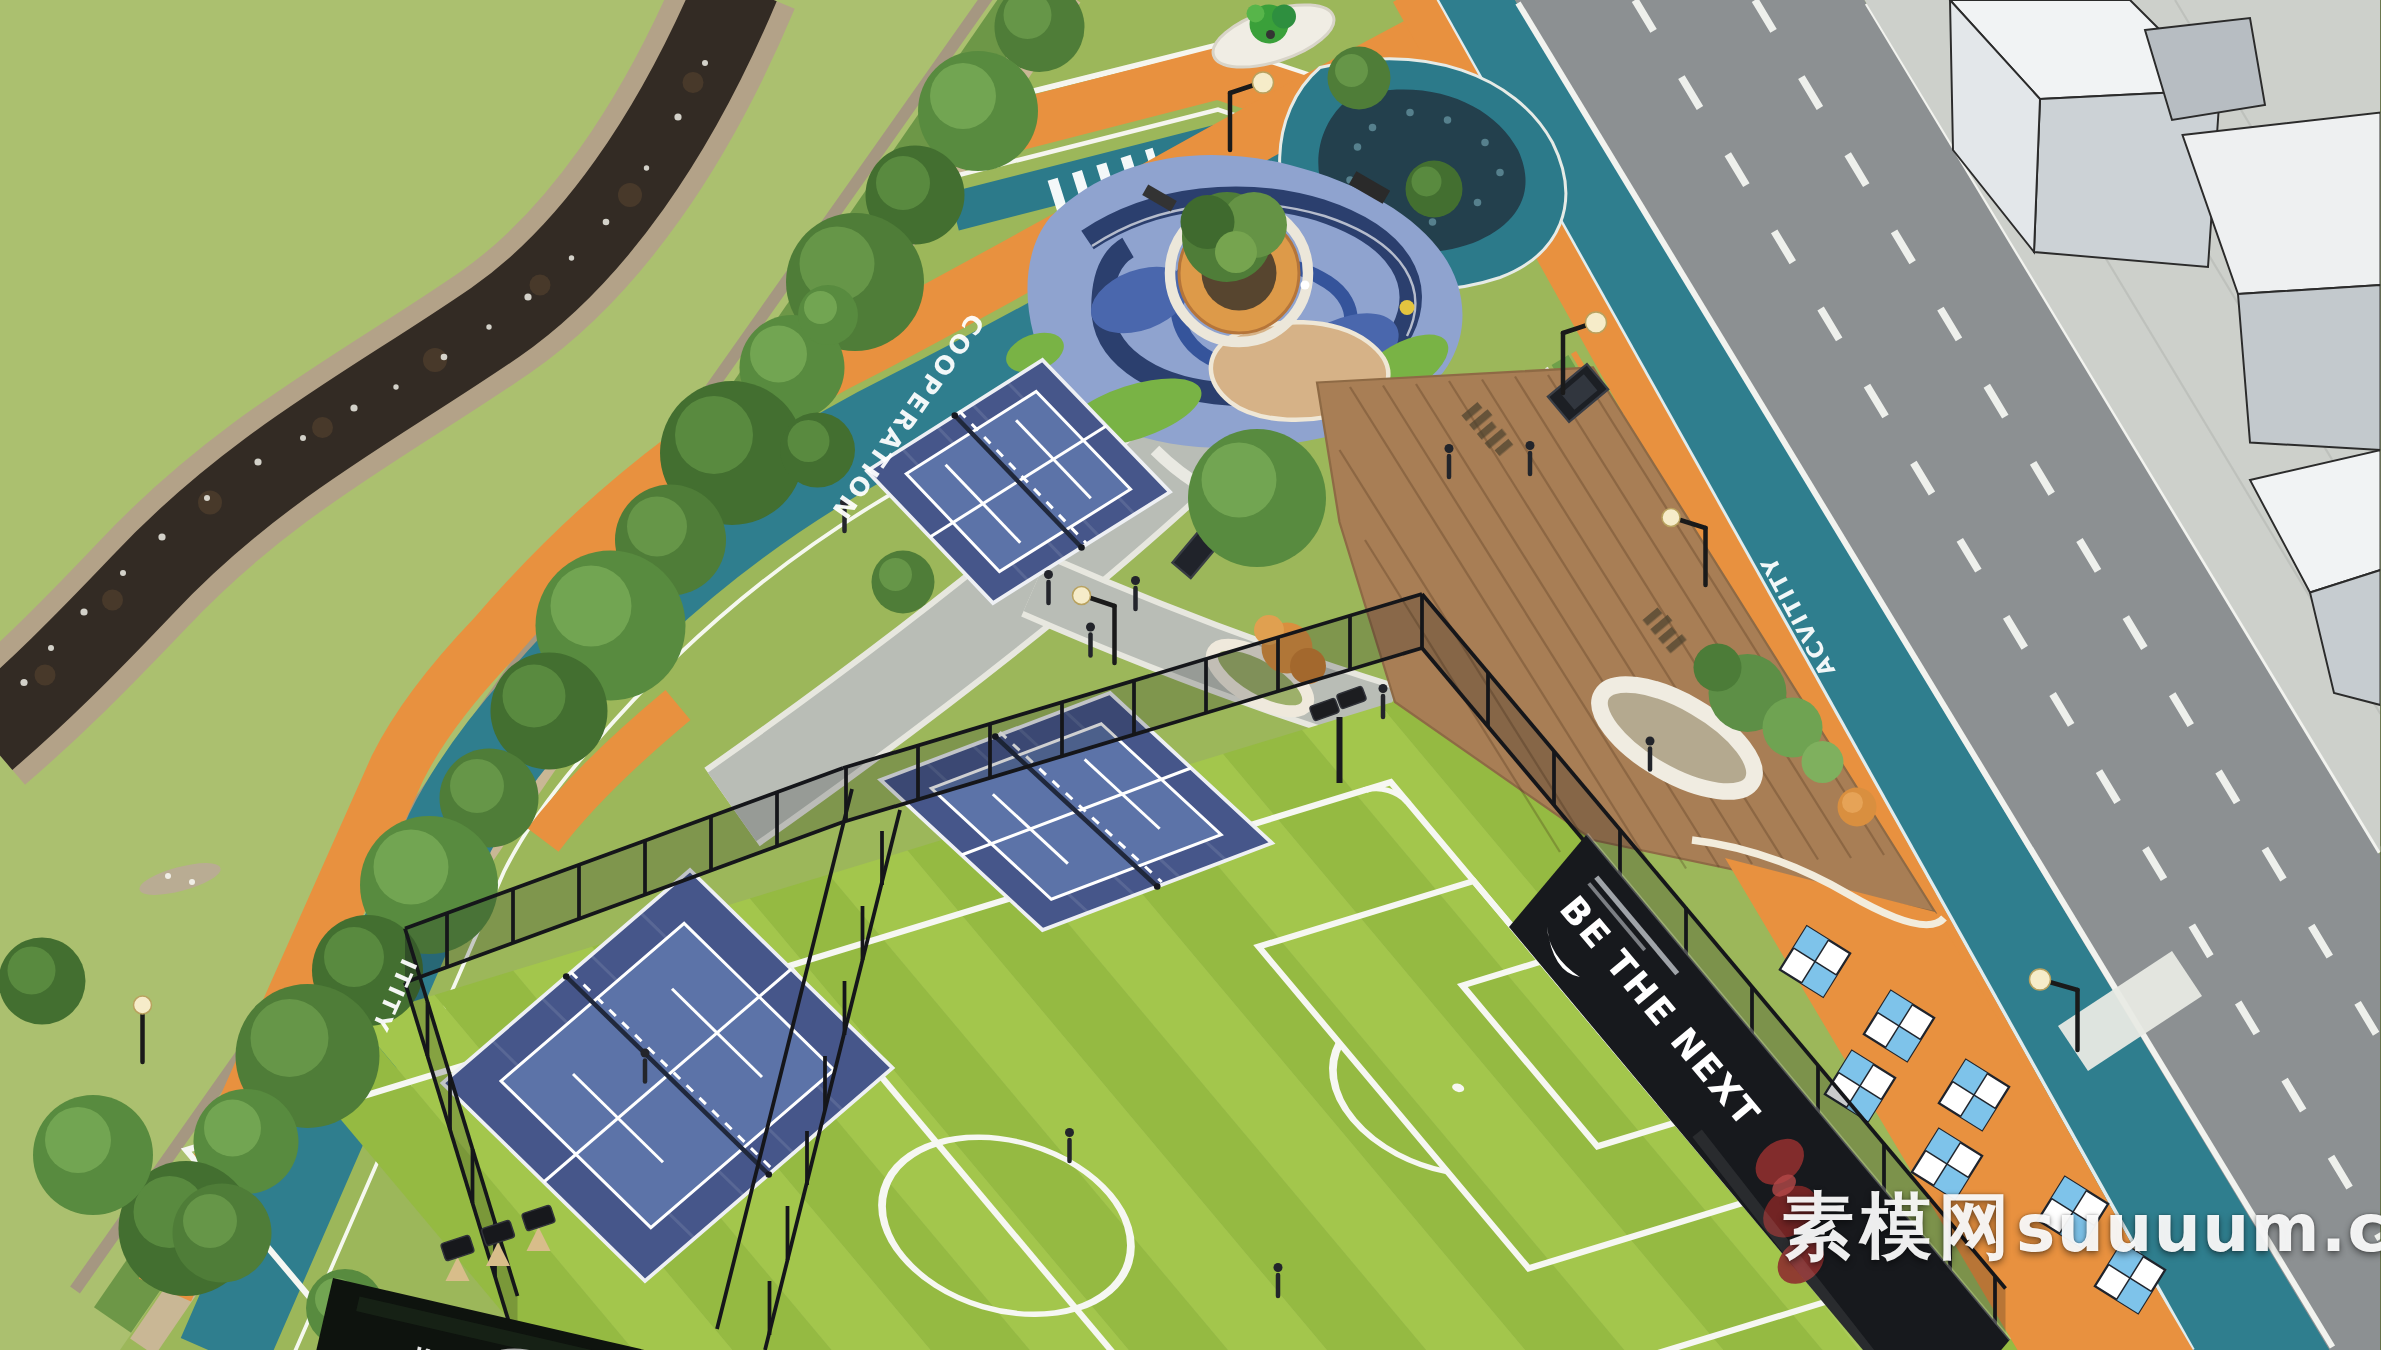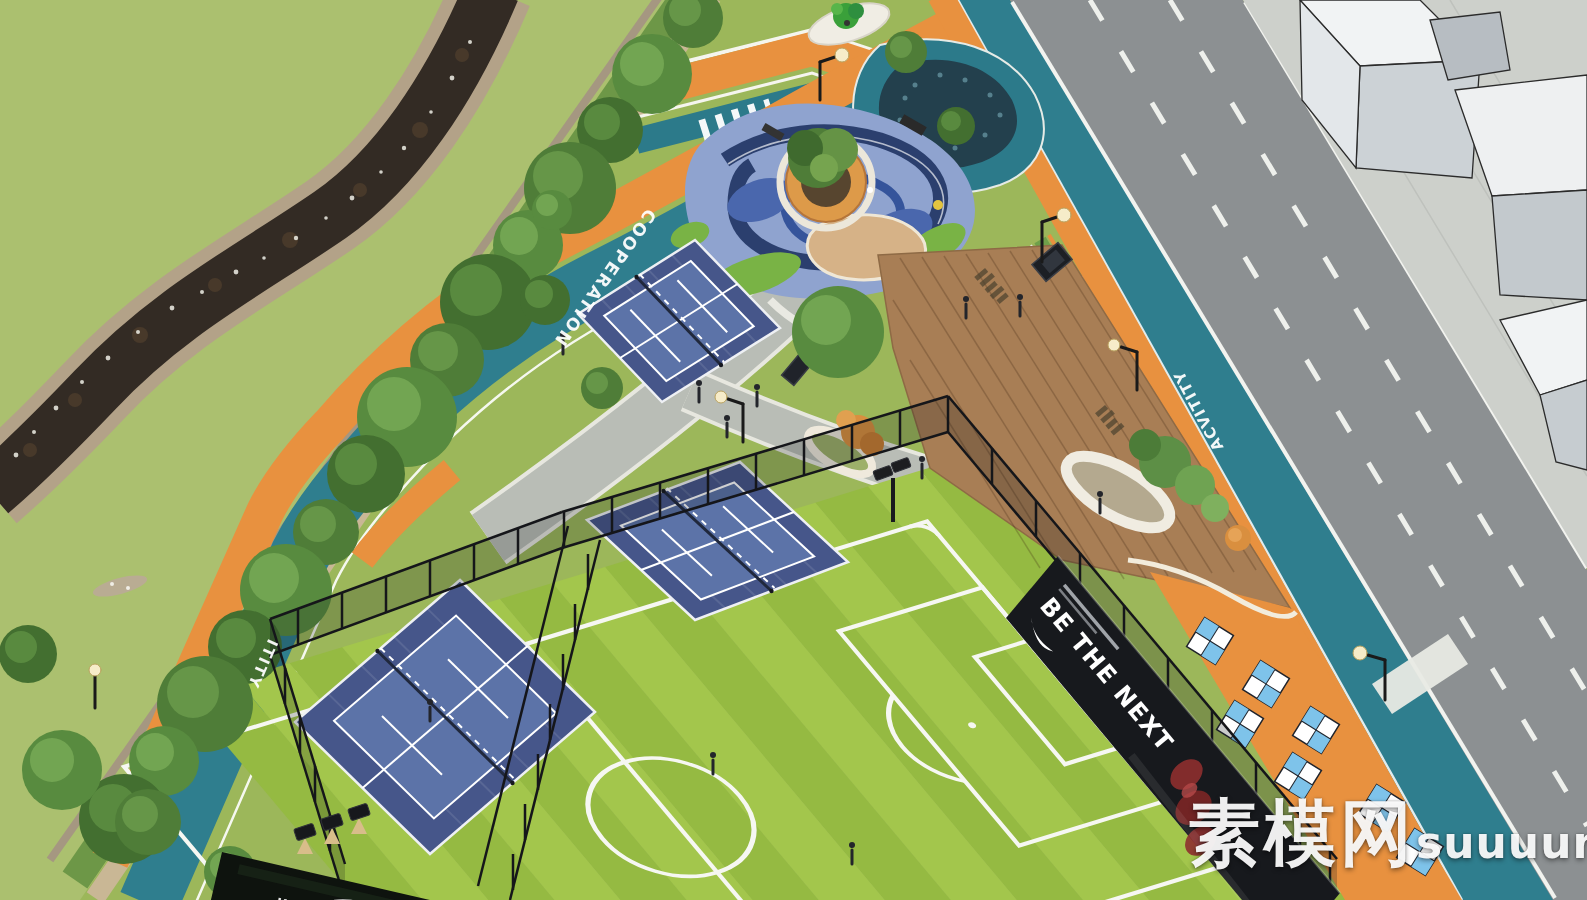--- a/index.html
+++ b/index.html
@@ -4,21 +4,21 @@
 <style>
   html,body{margin:0;padding:0;background:#1e2125;}
   .stage{position:relative;width:1587px;height:900px;overflow:hidden;background:#9cb75a;
          font-family:"DejaVu Sans",sans-serif;}
   .stage svg{position:absolute;left:0;top:0;}
   svg text{font-family:"DejaVu Sans","Liberation Sans",sans-serif;}
   .watermark{position:absolute;left:1188px;top:786px;display:flex;align-items:baseline;
              color:rgba(255,255,255,0.93);
              text-shadow:0 2px 5px rgba(0,0,0,0.45),0 0 2px rgba(0,0,0,0.3);
              white-space:nowrap;pointer-events:none;}
-  .watermark .cjk{font-size:72px;font-weight:bold;letter-spacing:4px;}
+  .watermark .cjk{font-size:48px;font-weight:bold;letter-spacing:4px;}
   .watermark .latin{font-size:44px;font-weight:bold;letter-spacing:1px;}
   .path-label{fill:#ffffff;opacity:0.94;font-weight:bold;}
 </style>
 </head>
 <body>
 
 <div class="stage">
 <svg width="1587" height="900" viewBox="0 0 1587 900">
 
   <rect x="0" y="0" width="1587" height="900" fill="#9cb75a"></rect>

